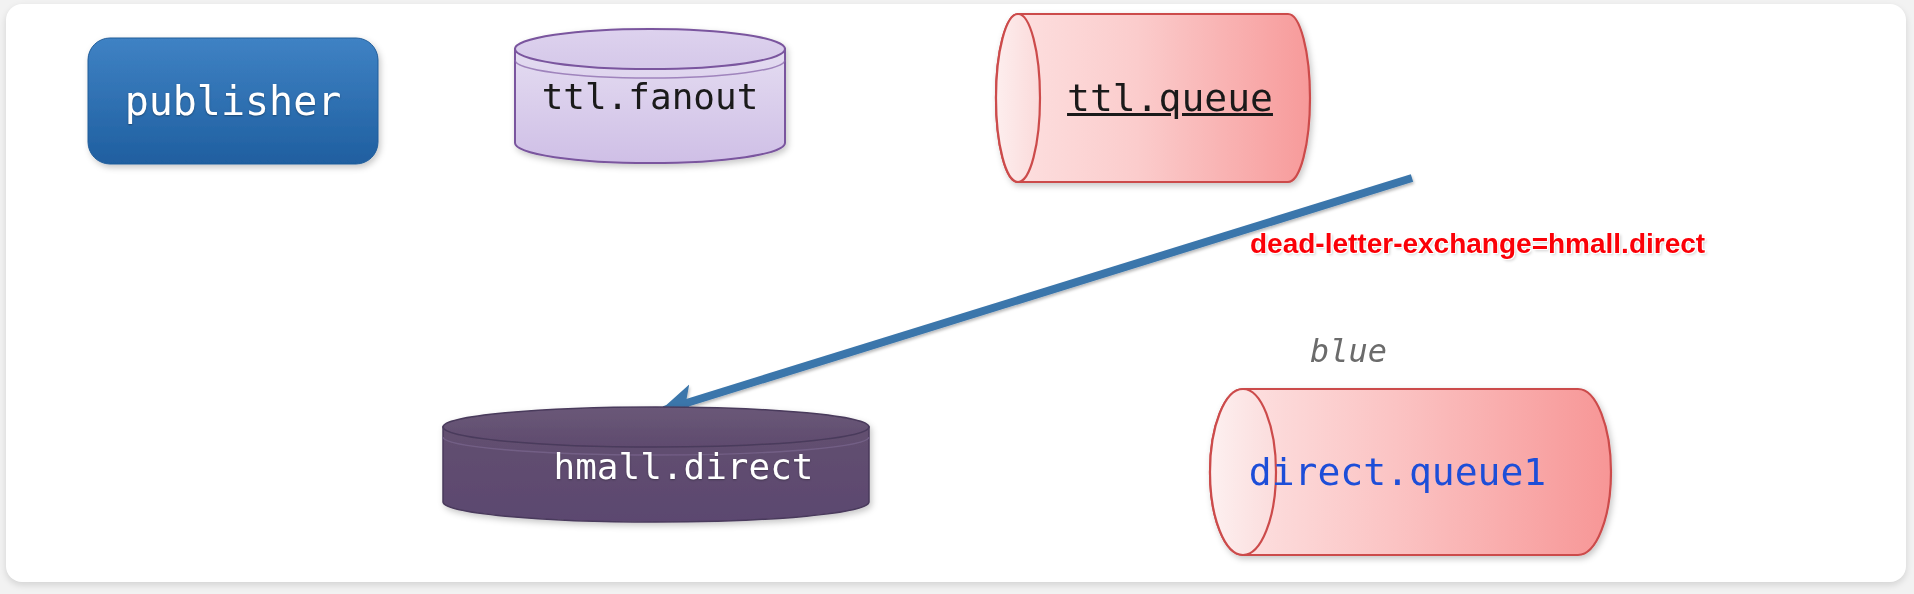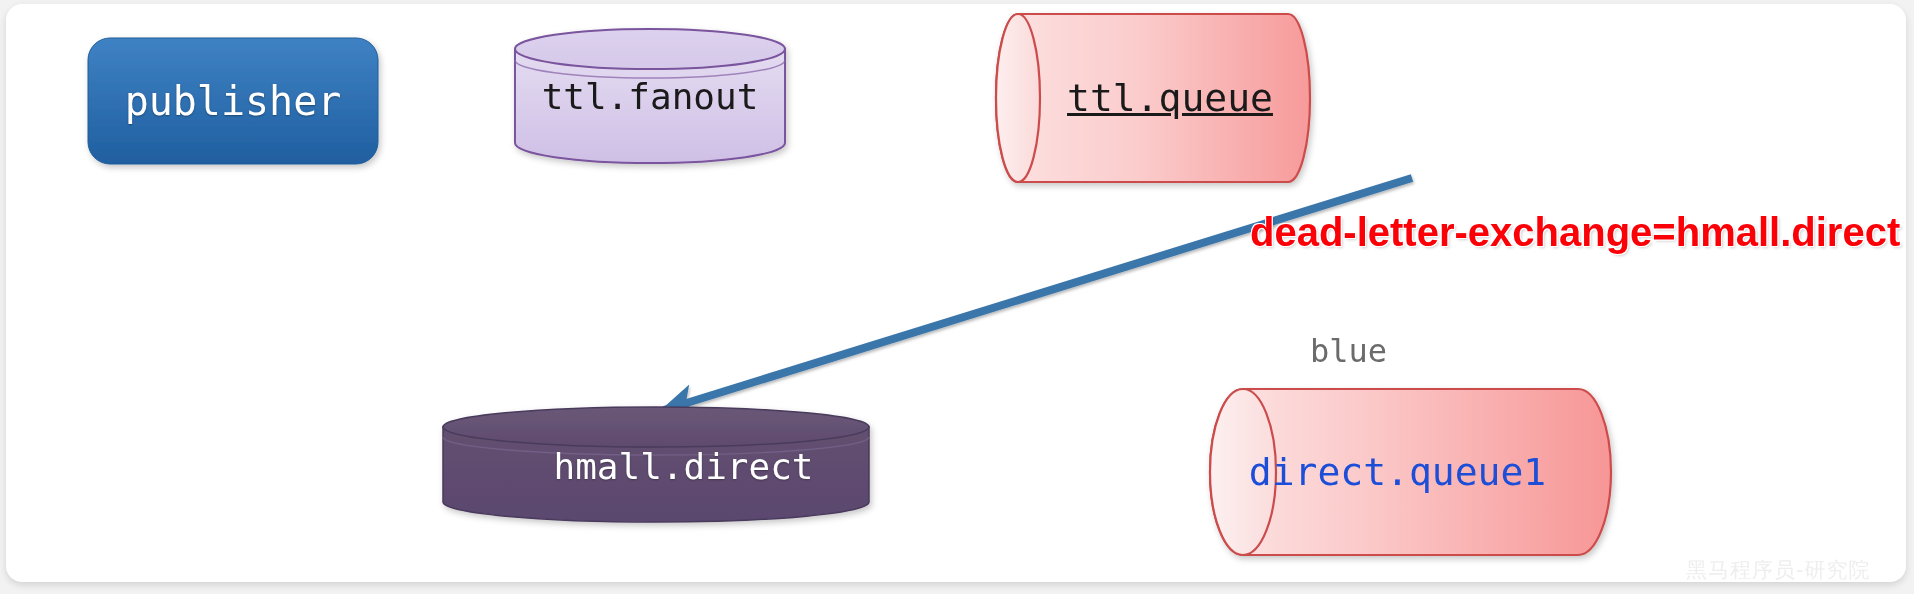--- a/index.html
+++ b/index.html
@@ -64,37 +64,38 @@
     color: #ffffff; font-size: 36px;
     text-shadow: 0 1px 2px rgba(0,0,0,0.3);
     padding-left: 28px;
   }
   .lbl-dq1 {
     left: 1205px; top: 388px; width: 385px; height: 168px;
     color: #1d4ed8; font-size: 38px;
   }
   .annotation-red {
     position: absolute;
-    left: 1250px; top: 210px;
+    left: 1250px; top: 228px;
     font-family: "Liberation Sans", sans-serif;
-    font-size: 40px;
+    font-size: 28px;
     font-weight: bold;
     color: #fb0007;
     text-shadow: 1px 1px 0 #ffffff, -1px -1px 0 #ffffff,
                  1px -1px 0 #ffffff, -1px 1px 0 #ffffff,
                  2px 2px 3px rgba(0,0,0,0.18);
     white-space: nowrap;
   }
   .annotation-blue {
     position: absolute;
     left: 1310px; top: 332px;
     font-family: "DejaVu Sans Mono", monospace;
     font-size: 32px;
     color: #6b6b6b;
     white-space: nowrap;
+    font-style: italic;
   }
   .watermark {
     position: absolute;
     left: 1686px; top: 556px;
     font-family: "DejaVu Sans", sans-serif;
     font-size: 21px;
     color: #eeeeee;
     letter-spacing: 1px;
     white-space: nowrap;
   }
@@ -207,15 +208,14 @@
   <div class="node-label lbl-ttlqueue">ttl.queue</div>
 
   <div class="node-label lbl-hmall">hmall.direct</div>
 
   <div class="node-label lbl-dq1">direct.queue1</div>
 
   <div class="annotation-red">dead-letter-exchange=hmall.direct</div>
 
   <div class="annotation-blue">blue</div>
 
-  <div class="watermark">黑马程序员-研究院</div>
 
 </div>
 
 </body></html>

